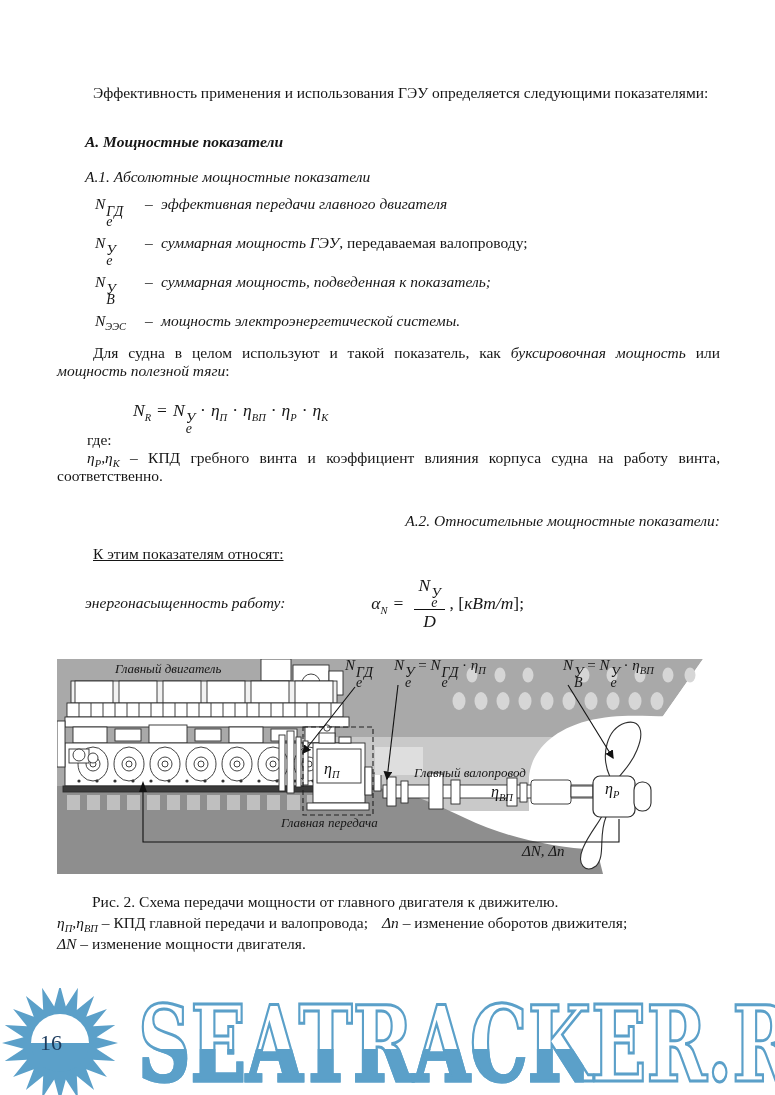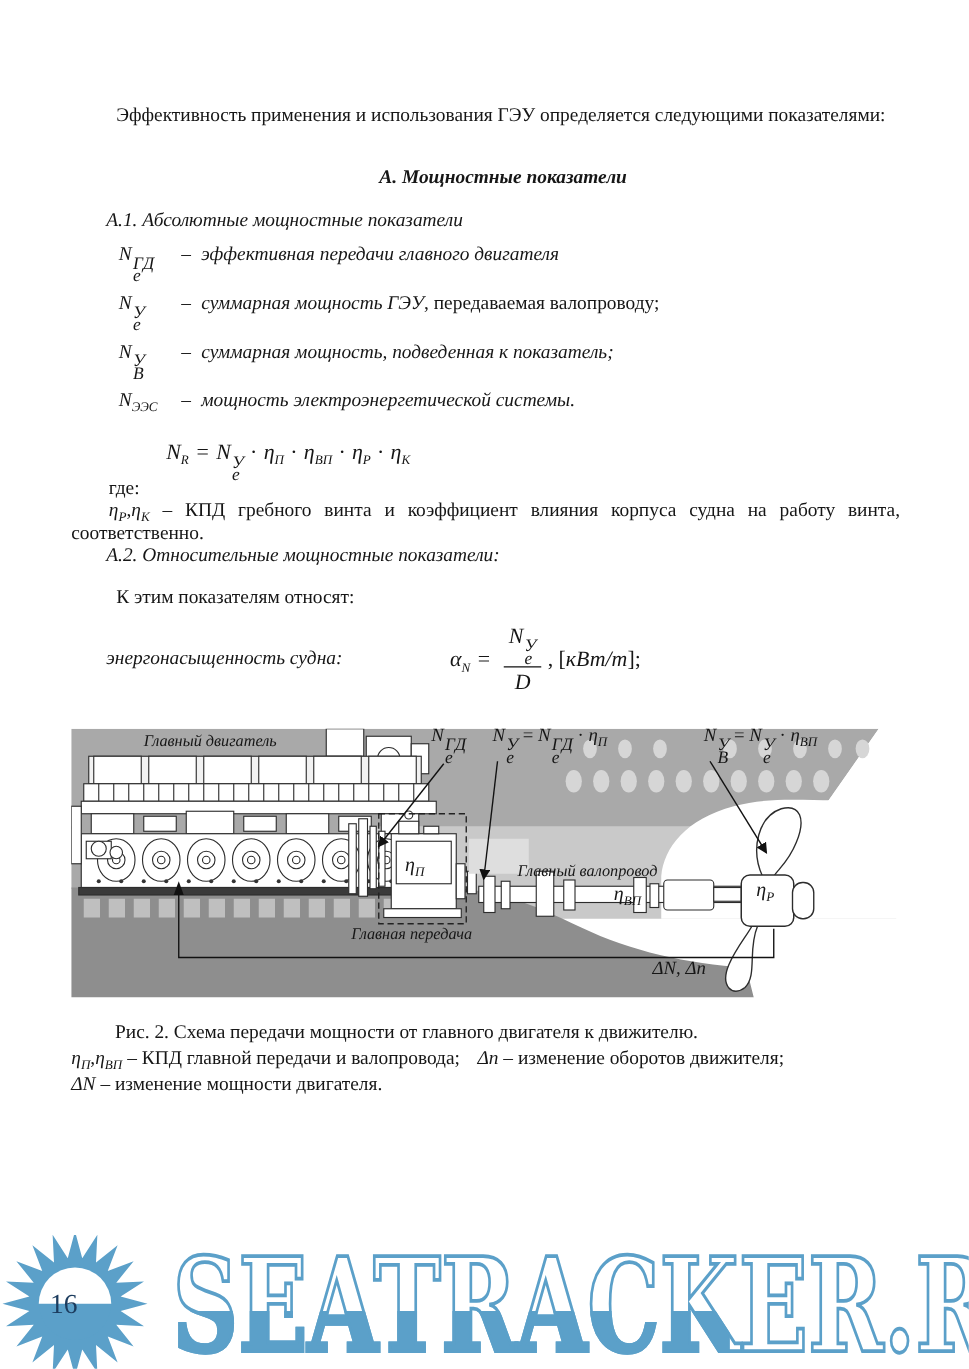--- a/index.html
+++ b/index.html
@@ -22,24 +22,24 @@
   .deflist{margin:7px 0 0 38px;}
   .defrow{display:flex;line-height:21px;margin-bottom:6px;}
   .defsym{width:50px;flex:none;}
   .defdash{width:16px;flex:none;}
   .deftext{flex:1;}
   .fcenter{margin-top:14px;height:32px;line-height:32px;padding-left:76px;font-size:17.5px;}
   .dot{margin:0 5px;}
   .eqs{margin:0 6px;}
   .where{margin:4px 0 0 30px;line-height:19px;}
   .etapara{margin:1px 0 0;line-height:19px;}
-  .a-title{margin-top:31px;margin-left:28px;text-align:center;}
+  .a-title{margin-top:31px;margin-left:28px;}
   .a1-title{margin-top:17px;margin-left:28px;}
-  .a2-title{margin-left:28px;}
-  .a2lead{margin-top:15px;margin-left:36px;}
+  .a2-title{margin-top:27px;margin-left:28px;text-align:right;}
+  .a2lead{margin-top:15px;margin-left:36px;text-decoration:underline;}
   .a2row{margin-top:10px;display:flex;align-items:center;height:60px;}
   .a2label{margin-left:28px;}
   .a2f{margin-left:86px;font-size:17.5px;display:flex;align-items:center;}
   .frac{display:inline-block;text-align:center;margin:0 5px;vertical-align:middle;}
   .frac .num{display:block;border-bottom:1.3px solid #111;padding:0 4px 1px;}
   .frac .den{display:block;padding-top:1px;}
   
   .figure{position:relative;width:710px;height:215px;margin-top:26px;font-size:15px;}
   .fl{position:absolute;white-space:nowrap;}
   .fl.rus{font-style:italic;font-size:13px;}
@@ -96,36 +96,37 @@
       <span class="defdash">–</span>
       <span class="deftext"><span class="it">суммарная мощность, подведенная к показатель;</span><span></span></span>
     </div>
     <div class="defrow">
       <span class="defsym"><span class="msym"><span>N</span><sub>ЭЭС</sub></span></span>
       <span class="defdash">–</span>
       <span class="deftext"><span class="it">мощность электроэнергетической системы.</span><span></span></span>
     </div>
   </div>
 
+  <p class="just ind36" style="margin-top:13px;"><span>Для судна в целом используют и такой показатель, как </span><span class="it">буксировочная мощность</span><span> или </span><span class="it">мощность полезной тяги</span><span>:</span></p>
 
   <div class="fcenter">
     <span class="msym"><span>N</span><sub>R</sub></span><span class="eqs">=</span><span class="msym"><span>N</span><span class="ss">
           <span>У</span>
           <span>е</span>
         </span></span><span class="dot">·</span><span class="msym"><span>η</span><sub>П</sub></span><span class="dot">·</span><span class="msym"><span>η</span><sub>ВП</sub></span><span class="dot">·</span><span class="msym"><span>η</span><sub>Р</sub></span><span class="dot">·</span><span class="msym"><span>η</span><sub>К</sub></span>
   </div>
 
   <div class="where">где:</div>
   <p class="just etapara ind30"><span class="msym"><span>η</span><sub>Р</sub></span><span>,</span><span class="msym"><span>η</span><sub>К</sub></span> <span>– КПД гребного винта и коэффициент влияния корпуса судна на работу винта, соответственно.</span></p>
 
   <div class="a2-title it">А.2. Относительные мощностные показатели:</div>
   <div class="a2lead">К этим показателям относят:</div>
 
   <div class="a2row">
-    <span class="a2label it">энергонасыщенность судна:</span>
+    <span class="a2label it">энергонасыщенность работу:</span>
     <span class="a2f">
       <span class="msym"><span>α</span><sub>N</sub></span>
       <span class="eqs">=</span>
       <span class="frac">
         <span class="num"><span class="msym"><span>N</span><span class="ss">
                 <span>У</span>
                 <span>е</span>
               </span></span></span>
         <span class="den it">D</span>
       </span>

